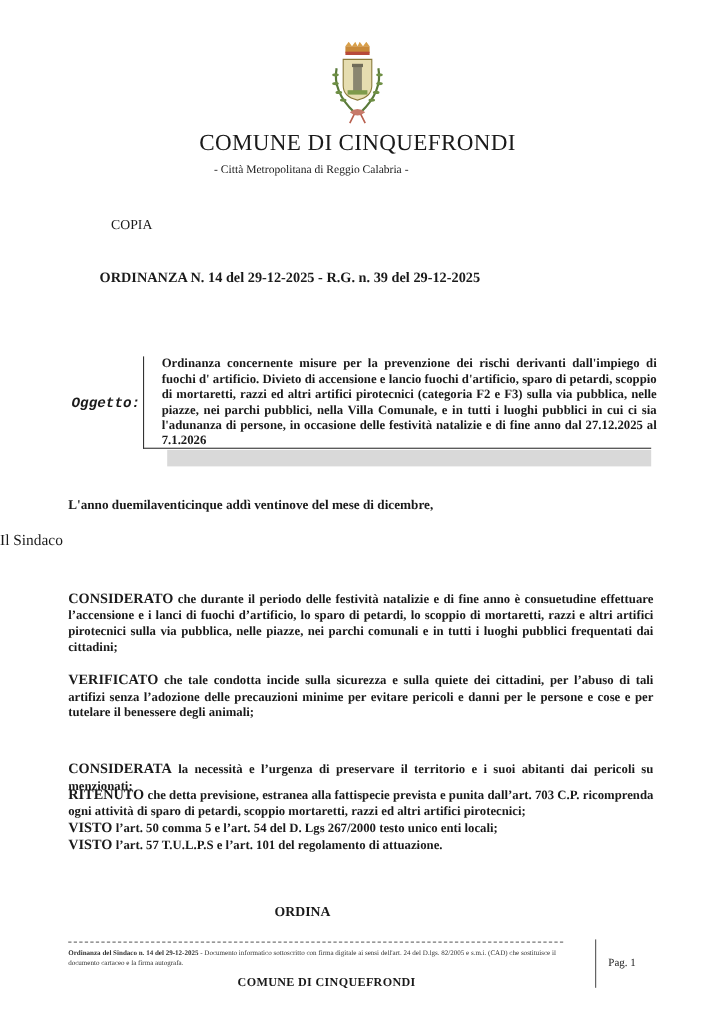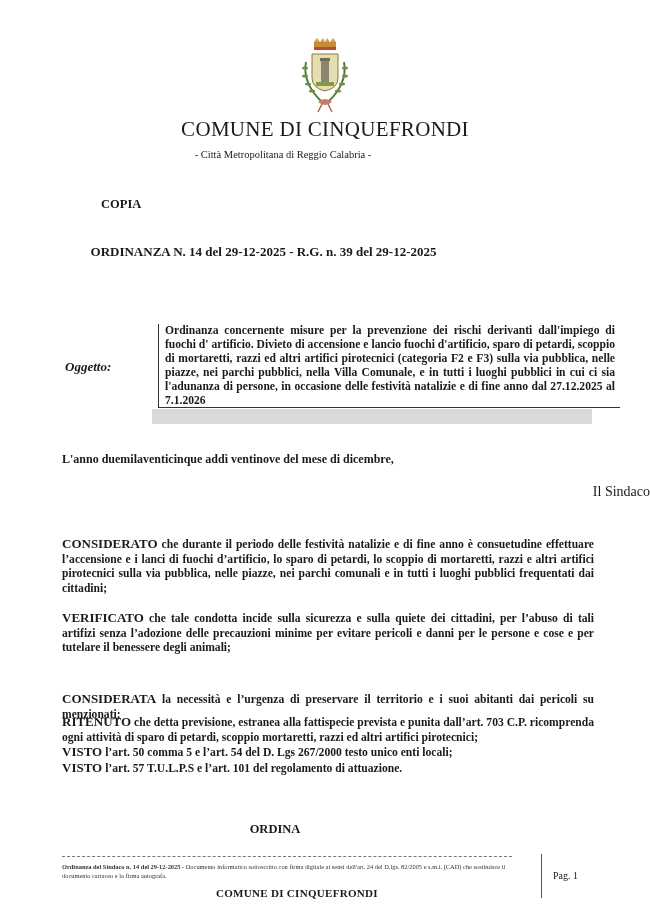--- a/index.html
+++ b/index.html
@@ -1,28 +1,28 @@
 <!DOCTYPE html>
 <html><head>
 <meta charset="utf-8">
 <style>
   html, body { margin: 0; padding: 0; background: #ffffff; }
   body { width: 650px; height: 919px; position: relative; overflow: hidden; font-family: "Liberation Serif", "DejaVu Serif", serif; color: #1a1a1a; }
   .abs { position: absolute; }
   .crest { left: 296px; top: 38px; width: 58px; height: 76px; }
   .org-title { left: 0; width: 650px; top: 117px; text-align: center; font-size: 21px; letter-spacing: 0.3px; }
   .org-sub { left: 0; width: 566px; top: 149px; text-align: center; font-size: 10.5px; }
-  .copia { left: 101px; top: 197px; font-size: 12.5px; font-weight: bold; }
+  .copia { left: 101px; top: 197px; font-size: 12.5px; font-weight: normal; }
   .ord-title { left: 0; width: 527px; top: 244px; text-align: center; font-size: 13px; font-weight: bold; }
-  .ogg-label { left: 65px; top: 359px; font-size: 13px; font-weight: bold; font-style: italic; }
-  .ogg-box { left: 130px; top: 324px; width: 462px; height: 84px; border-left: 1.5px solid #333; border-bottom: 1.5px solid #333; padding-left: 6px; box-sizing: border-box; margin-left: 28px; }
+  .ogg-label { left: 65px; top: 359px; font-size: 13px; font-weight: bold; font-style: italic; font-family: Liberation Mono, monospace; }
+  .ogg-box { left: 130px; top: 324px; width: 462px; height: 84px; border-left: 1.5px solid #333; border-bottom: 1.5px solid #333; padding-left: 16px; box-sizing: border-box; }
   .ogg-text { font-size: 11.6px; font-weight: bold; line-height: 14px; text-align: justify; text-align-last: left; width: 450px; }
   .ogg-shadow { left: 152px; top: 409px; width: 440px; height: 15px; background: #d9d9d9; }
   .anno { left: 62px; top: 452px; font-size: 12px; font-weight: bold; text-align: center; }
-  .sindaco { left: 0; width: 650px; top: 484px; text-align: right; font-size: 14px; }
+  .sindaco { left: 0; width: 650px; top: 484px; text-align: left; font-size: 14px; }
   .para { left: 62px; width: 532px; font-size: 11.6px; line-height: 14.6px; text-align: justify; font-weight: bold; }
   .para b { font-size: 13px; }
   .p1 { top: 537px; }
   .p2 { top: 611px; }
   .p3 { top: 692px; }
   .p4 { top: 715px; }
   .ordina { left: 0; width: 550px; top: 822px; text-align: center; font-size: 12.5px; font-weight: bold; }
   .foot-dash { left: 62px; top: 856px; width: 450px; border-top: 1px dashed #777; }
   .foot-note { left: 62px; top: 862px; width: 460px; font-size: 6.4px; line-height: 9px; color: #333; }
   .foot-note b { font-weight: bold; }

